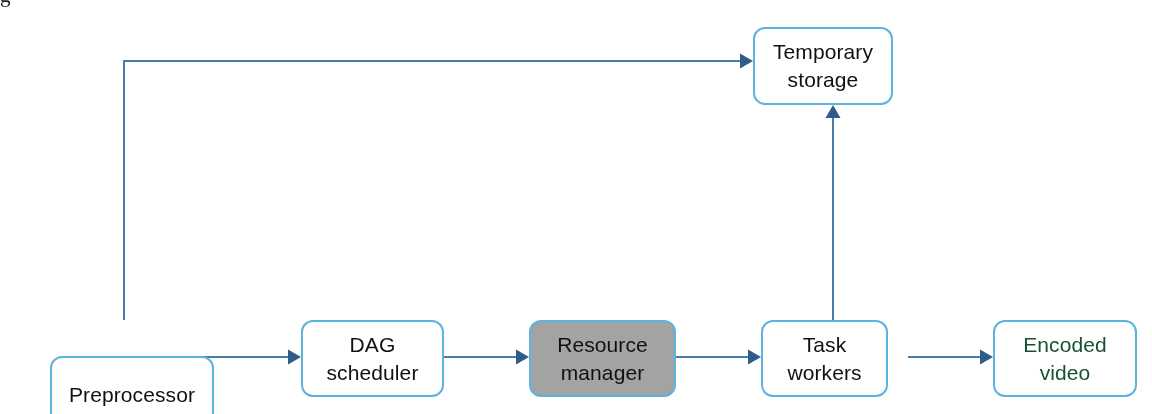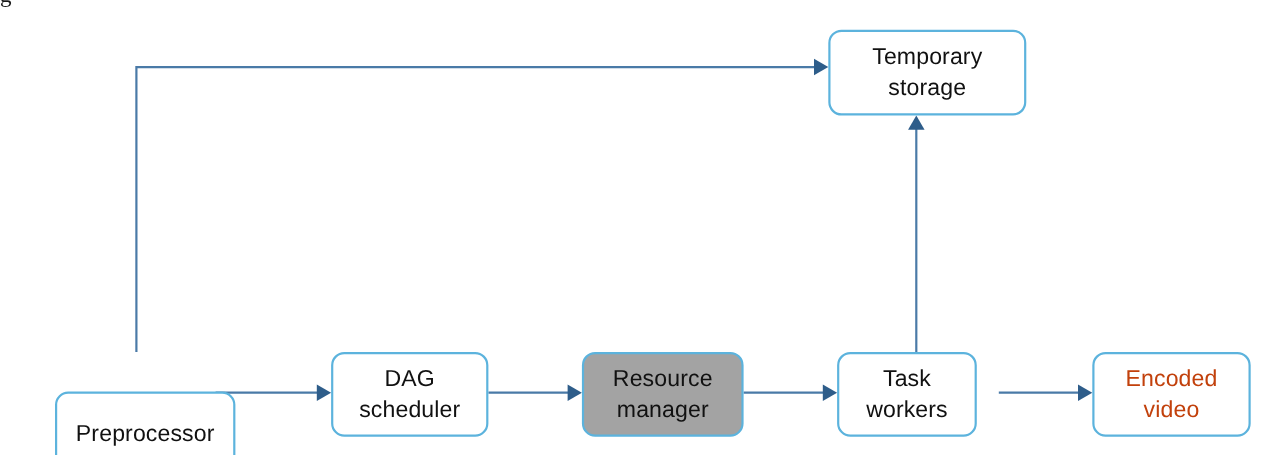--- a/index.html
+++ b/index.html
@@ -99,37 +99,37 @@
         <polyline points="908,357 986,357" fill="none" stroke="#4a7aa7" stroke-width="2"></polyline>
         <polygon points="993,357 980,349.5 980,364.5" fill="#2e5d8a"></polygon>
       </g>
       <g>
         <polyline points="833,320 833,114" fill="none" stroke="#4a7aa7" stroke-width="2"></polyline>
         <polygon points="833,105 825.5,118 840.5,118" fill="#2e5d8a"></polygon>
       </g>
     </svg>
 
   <div id="node-layer">
-      <div class="node" style="left: 753px; top: 27px; width: 180px; height: 78px; border-color: rgb(92, 179, 221); background: rgb(255, 255, 255); color: rgb(17, 17, 17);">
+      <div class="node" style="left: 753px; top: 27px; width: 140px; height: 78px; border-color: rgb(92, 179, 221); background: rgb(255, 255, 255); color: rgb(17, 17, 17);">
         <span class="node-label">Temporary
 storage</span>
       </div>
       <div class="node" style="left: 50px; top: 320px; width: 164px; height: 77px; border-color: rgb(92, 179, 221); background: rgb(255, 255, 255); color: rgb(17, 17, 17); margin-top: 36px;">
         <span class="node-label">Preprocessor</span>
       </div>
       <div class="node" style="left: 301px; top: 320px; width: 143px; height: 77px; border-color: rgb(92, 179, 221); background: rgb(255, 255, 255); color: rgb(17, 17, 17); align-items: center;">
         <span class="node-label">DAG
 scheduler</span>
       </div>
       <div class="node" style="left: 529px; top: 320px; width: 147px; height: 77px; border-color: rgb(92, 179, 221); background: #a3a3a3; color: rgb(17, 17, 17);">
         <span class="node-label">Resource
 manager</span>
       </div>
       <div class="node" style="left: 761px; top: 320px; width: 127px; height: 77px; border-color: rgb(92, 179, 221); background: rgb(255, 255, 255); color: rgb(17, 17, 17);">
         <span class="node-label">Task workers</span>
       </div>
-      <div class="node" style="left: 993px; top: 320px; width: 144px; height: 77px; border-color: rgb(92, 179, 221); background: rgb(255, 255, 255); color: #c2410c;">
+      <div class="node" style="left: 993px; top: 320px; width: 144px; height: 77px; border-color: rgb(92, 179, 221); background: rgb(255, 255, 255); color: #14532d;">
         <span class="node-label">Encoded
 video</span>
       </div>
     </div>
 
 </div>
 
 </body></html>

